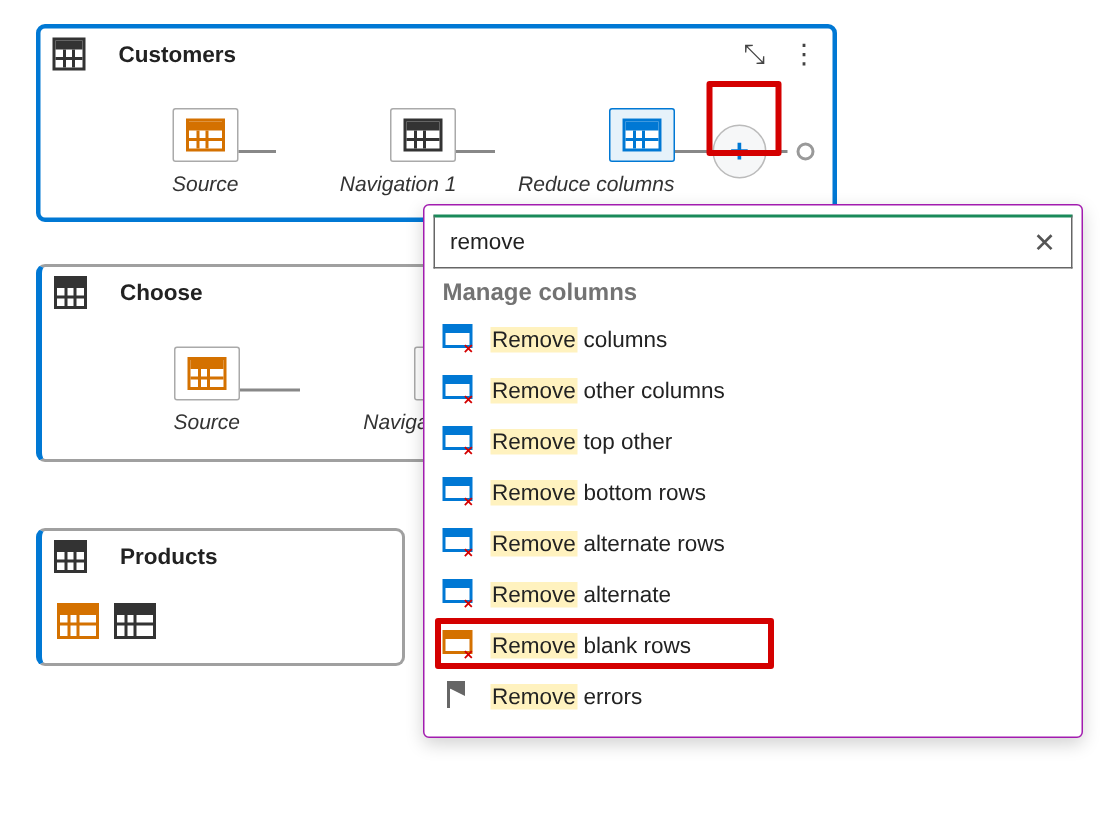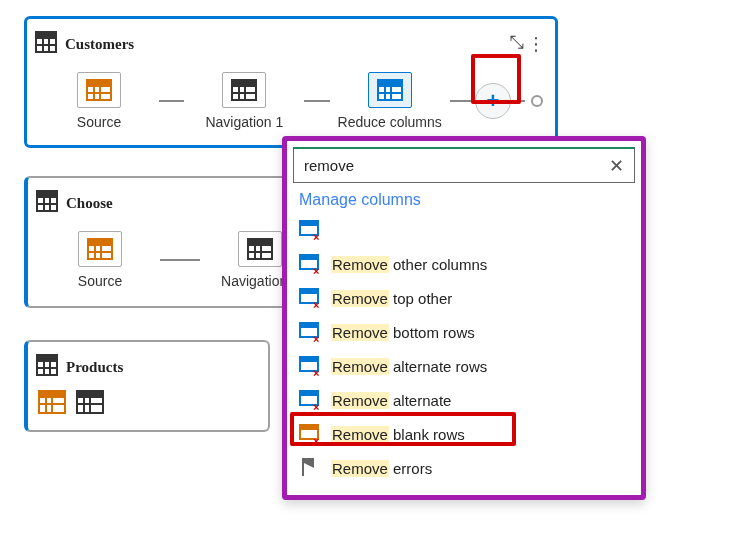--- a/index.html
+++ b/index.html
@@ -17,24 +17,23 @@
     border: 2px solid #a0a0a0;
     border-radius: 6px;
   }
   .card.selected {
     border-color: #0078d4;
     border-width: 3px;
   }
   .card-head {
     height: 34px;
     display: flex;
-    align-items: flex-end;
+    align-items: center;
     padding: 0 10px 0 8px;
-    gap: 8px;
-    font-family: Liberation Serif, serif;
+    gap: 22px;
   }
   .card-head .spacer { flex: 1; }
   .card-title { font-size: 15px; font-weight: 600; color: #222; }
 
   
   .tbl-icon {
     width: 22px; height: 22px;
     flex-shrink: 0;
     position: relative;
     border: 2px solid #333;
@@ -69,23 +68,24 @@
 
   .card-body { padding: 4px 12px 12px 12px; }
   .steps {
     display: flex;
     align-items: center;
     height: 88px;
   }
   .step {
     display: flex;
     flex-direction: column;
-    align-items: center;
+    align-items: flex-end;
     width: 120px;
     gap: 6px;
+    font-style: italic;
   }
   .step-box {
     width: 44px; height: 36px;
     border: 1px solid #aaa;
     display: flex;
     align-items: center;
     justify-content: center;
     border-radius: 2px;
   }
   .step-box.active { border-color: #0078d4; background: #e6f2fa; }
@@ -117,44 +117,44 @@
   }
 
   
   .collapse-ic { font-size: 18px; letter-spacing: -5px; color: #444; }
   .more-ic { font-size: 18px; color: #444; line-height: 1; }
 
   
   .dropdown {
     position: absolute;
     left: 282px; top: 136px;
-    width: 364px;
-    background: #fff;
-    border: 5px solid #a21caf;
+    width: 440px;
+    background: #fff;
+    border: 1px solid #a21caf;
     border-radius: 4px;
     box-shadow: 0 4px 12px rgba(0,0,0,0.18);
     padding: 6px 6px 10px 6px;
   }
   .search-row {
     border: 1px solid #666;
     border-top: 2px solid #1a8a5a;
     height: 36px;
     display: flex;
     align-items: center;
     padding: 0 10px;
     gap: 8px;
   }
   .search-input {
     flex: 1;
     border: none; outline: none;
     font-size: 15px; color: #222;
     background: transparent;
   }
   .clear-x { font-size: 18px; color: #555; }
-  .group-hd { font-weight: 400; font-size: 16px; color: #3b82f6; padding: 8px 4px 4px 6px; }
+  .group-hd { font-weight: 700; font-size: 16px; color: #737373; padding: 8px 4px 4px 6px; }
   .menu-item {
     display: flex; align-items: center; gap: 10px;
     height: 34px;
     padding: 0 6px 0 6px;
     font-size: 15px; color: #222;
   }
   .mi-icon {
     width: 22px; height: 20px;
     position: relative;
     flex-shrink: 0;
@@ -271,21 +271,21 @@
             <span class="tbl-icon">
               <span class="hline"></span>
             </span>
           </div>
         <span class="step-label">Navigation 1</span>
       </div>
     </div>
   </div>
 </div>
 
-<div class="card" style="left:24px; top:340px; width:246px; height:92px; border-left:4px solid #0078d4;">
+<div class="card" style="left:24px; top:352px; width:246px; height:92px; border-left:4px solid #0078d4;">
   <div class="card-head">
     <span class="tbl-icon">
         <span class="hline"></span>
       </span>
     <span class="card-title">Products</span>
   </div>
   <div class="mini-icons">
     <span class="tbl-icon orange">
         <span class="hline"></span>
       </span>
@@ -301,20 +301,21 @@
     <span class="clear-x">✕</span>
   </div>
 
   <div class="group-hd">Manage columns</div>
 
   <div class="menu-item">
     <span class="mi-icon">
         <span class="base"></span>
         <span class="x-mark">×</span>
       </span>
+    <span class="mi-text"><span class="hl">Remove</span><span> columns</span></span>
   </div>
   <div class="menu-item">
     <span class="mi-icon">
         <span class="base"></span>
         <span class="x-mark">×</span>
       </span>
     <span class="mi-text"><span class="hl">Remove</span><span> other columns</span></span>
   </div>
 
 

